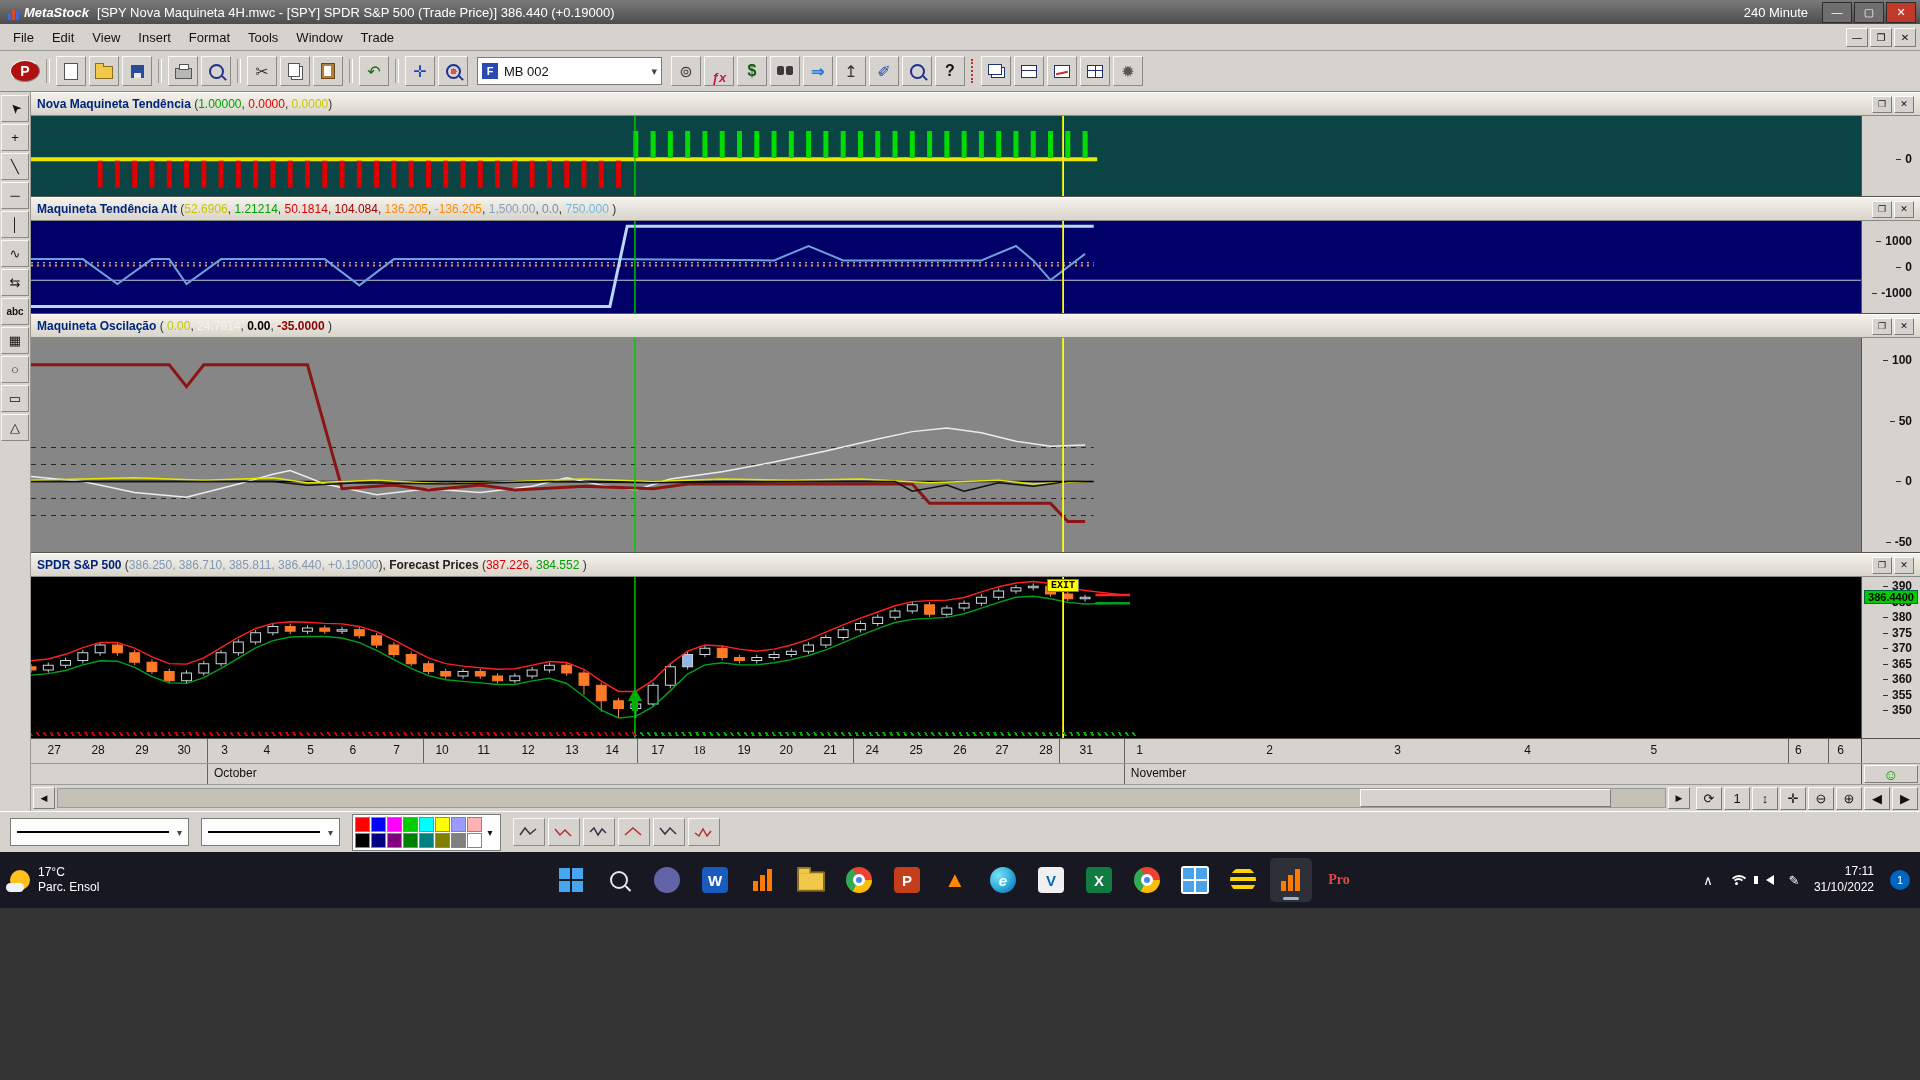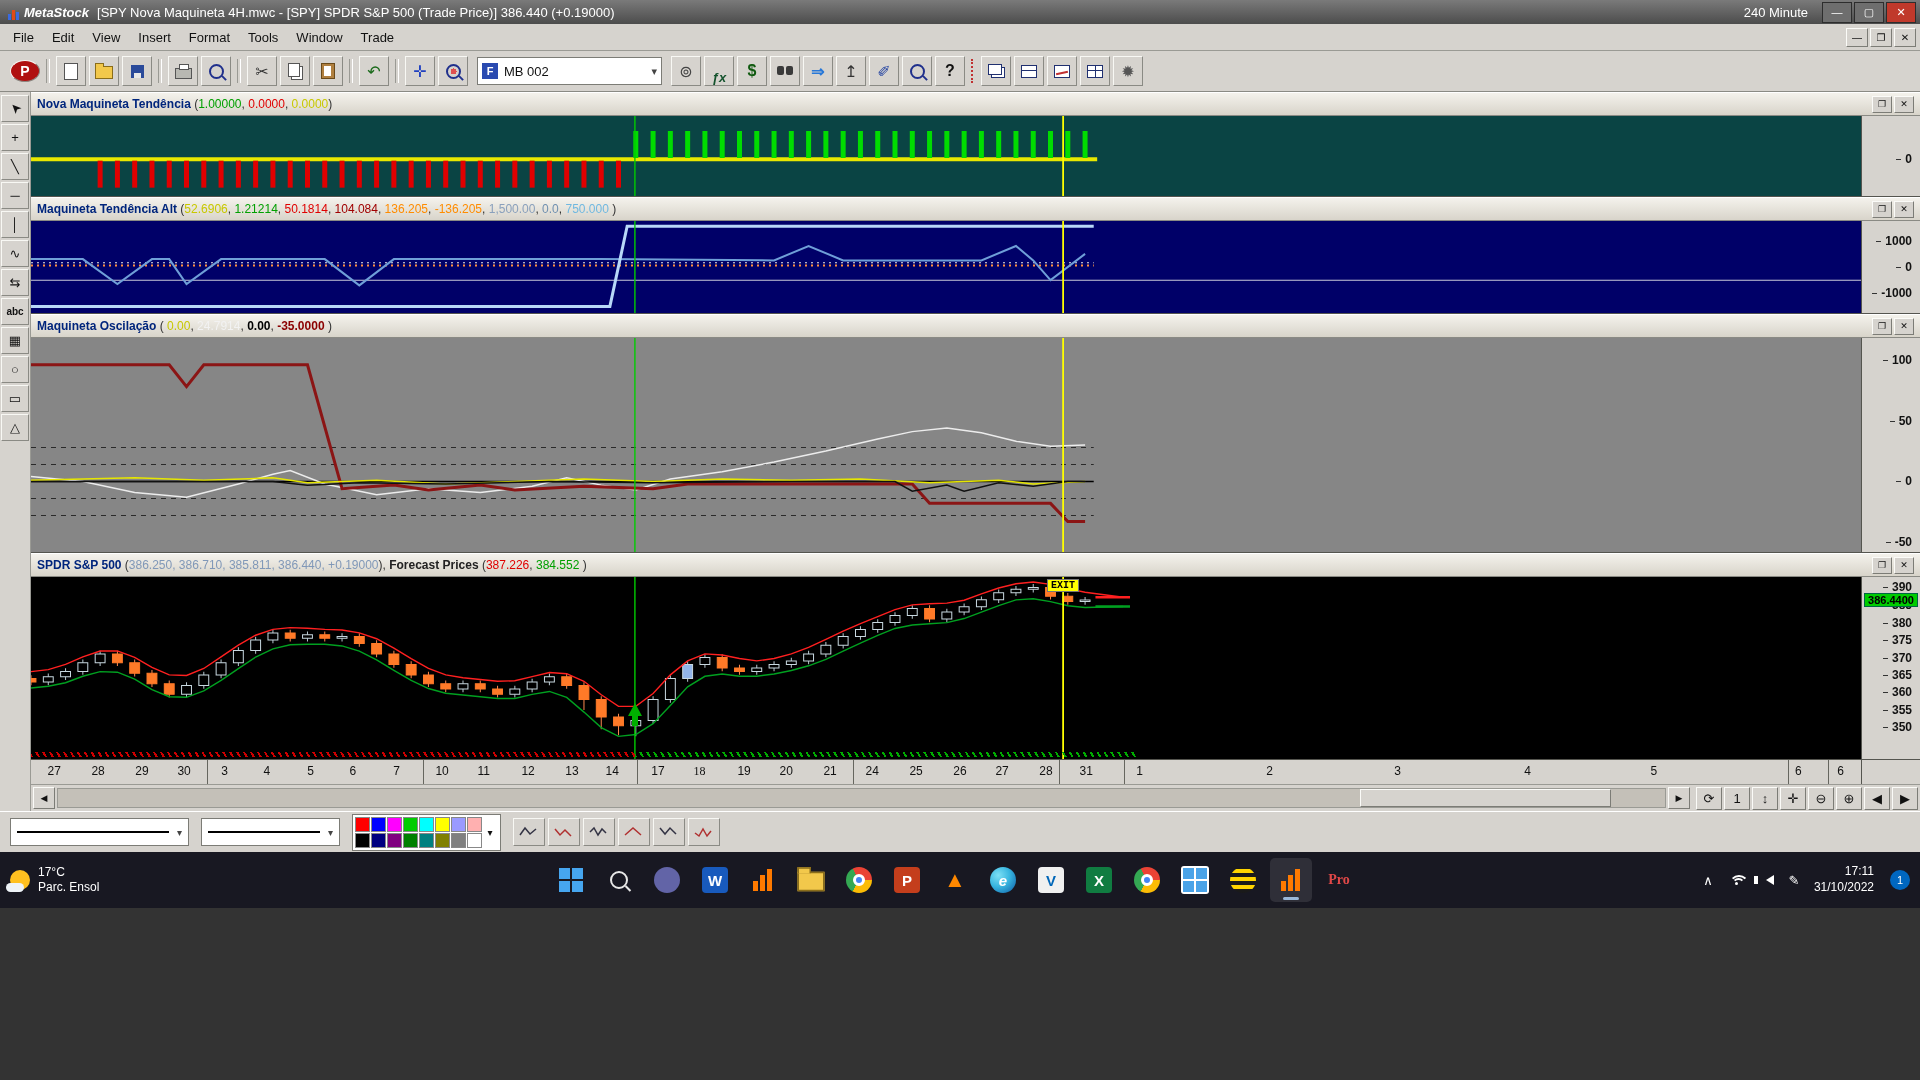--- a/index.html
+++ b/index.html
@@ -243,21 +243,21 @@
       </div>
       <div class="tb-dd">
         <span class="dd-ficon">F</span>
         <span class="dd-val">MB 002</span>
         <span class="dd-arrow">▾</span>
       </div>
       <div class="tbtn">
         <span style="color: rgb(68, 68, 68);">⊚</span>
       </div>
       <div class="tbtn">
-        <span class="glyph-italic" style="color: #14532d; margin-top: 12px;">ƒx</span>
+        <span class="glyph-italic" style="color: #be185d; margin-top: 12px;">ƒx</span>
       </div>
       <div class="tbtn">
         <span class=" glyph-bold" style="color: rgb(16, 90, 16);">$</span>
       </div>
       <div class="tbtn">
         <span class="ic-binoc"></span>
       </div>
       <div class="tbtn">
         <span class=" glyph-bold" style="color: rgb(40, 120, 216);">⇒</span>
       </div>
@@ -665,20 +665,31 @@
             <span class="xdate" style="left: 60.4%;">1</span>
             <span class="xdate" style="left: 67.5%;">2</span>
             <span class="xdate" style="left: 74.5%;">3</span>
             <span class="xdate" style="left: 81.6%;">4</span>
             <span class="xdate" style="left: 88.5%;">5</span>
             <span class="xdate" style="left: 96.4%;">6</span>
             <span class="xdate" style="left: 98.7%;">6</span>
           </div>
         <div class="xspacer"></div>
       </div>
+      <div class="xmonths">
+        <div class="xplot" id="month-plot">
+            <i class="xsep" style="left: 9.6%;"></i>
+            <i class="xsep" style="left: 59.7%;"></i>
+            <span class="xmonth" style="left: 10%;">October</span>
+            <span class="xmonth" style="left: 60.1%;">November</span>
+          </div>
+        <div class="xspacer">
+          <div class="smiley-btn">☺</div>
+        </div>
+      </div>
 
       <div class="hscroll">
         <div class="hs-arrow">◀</div>
         <div class="hs-track">
           <div class="hs-thumb" id="hs-thumb" style="left: 81%; width: 15.5%;"></div>
         </div>
         <div class="hs-arrow">▶</div>
         <div class="hs-tools" id="hs-tools">
             <div class="hs-btn">⟳</div>
             <div class="hs-btn">1</div>

